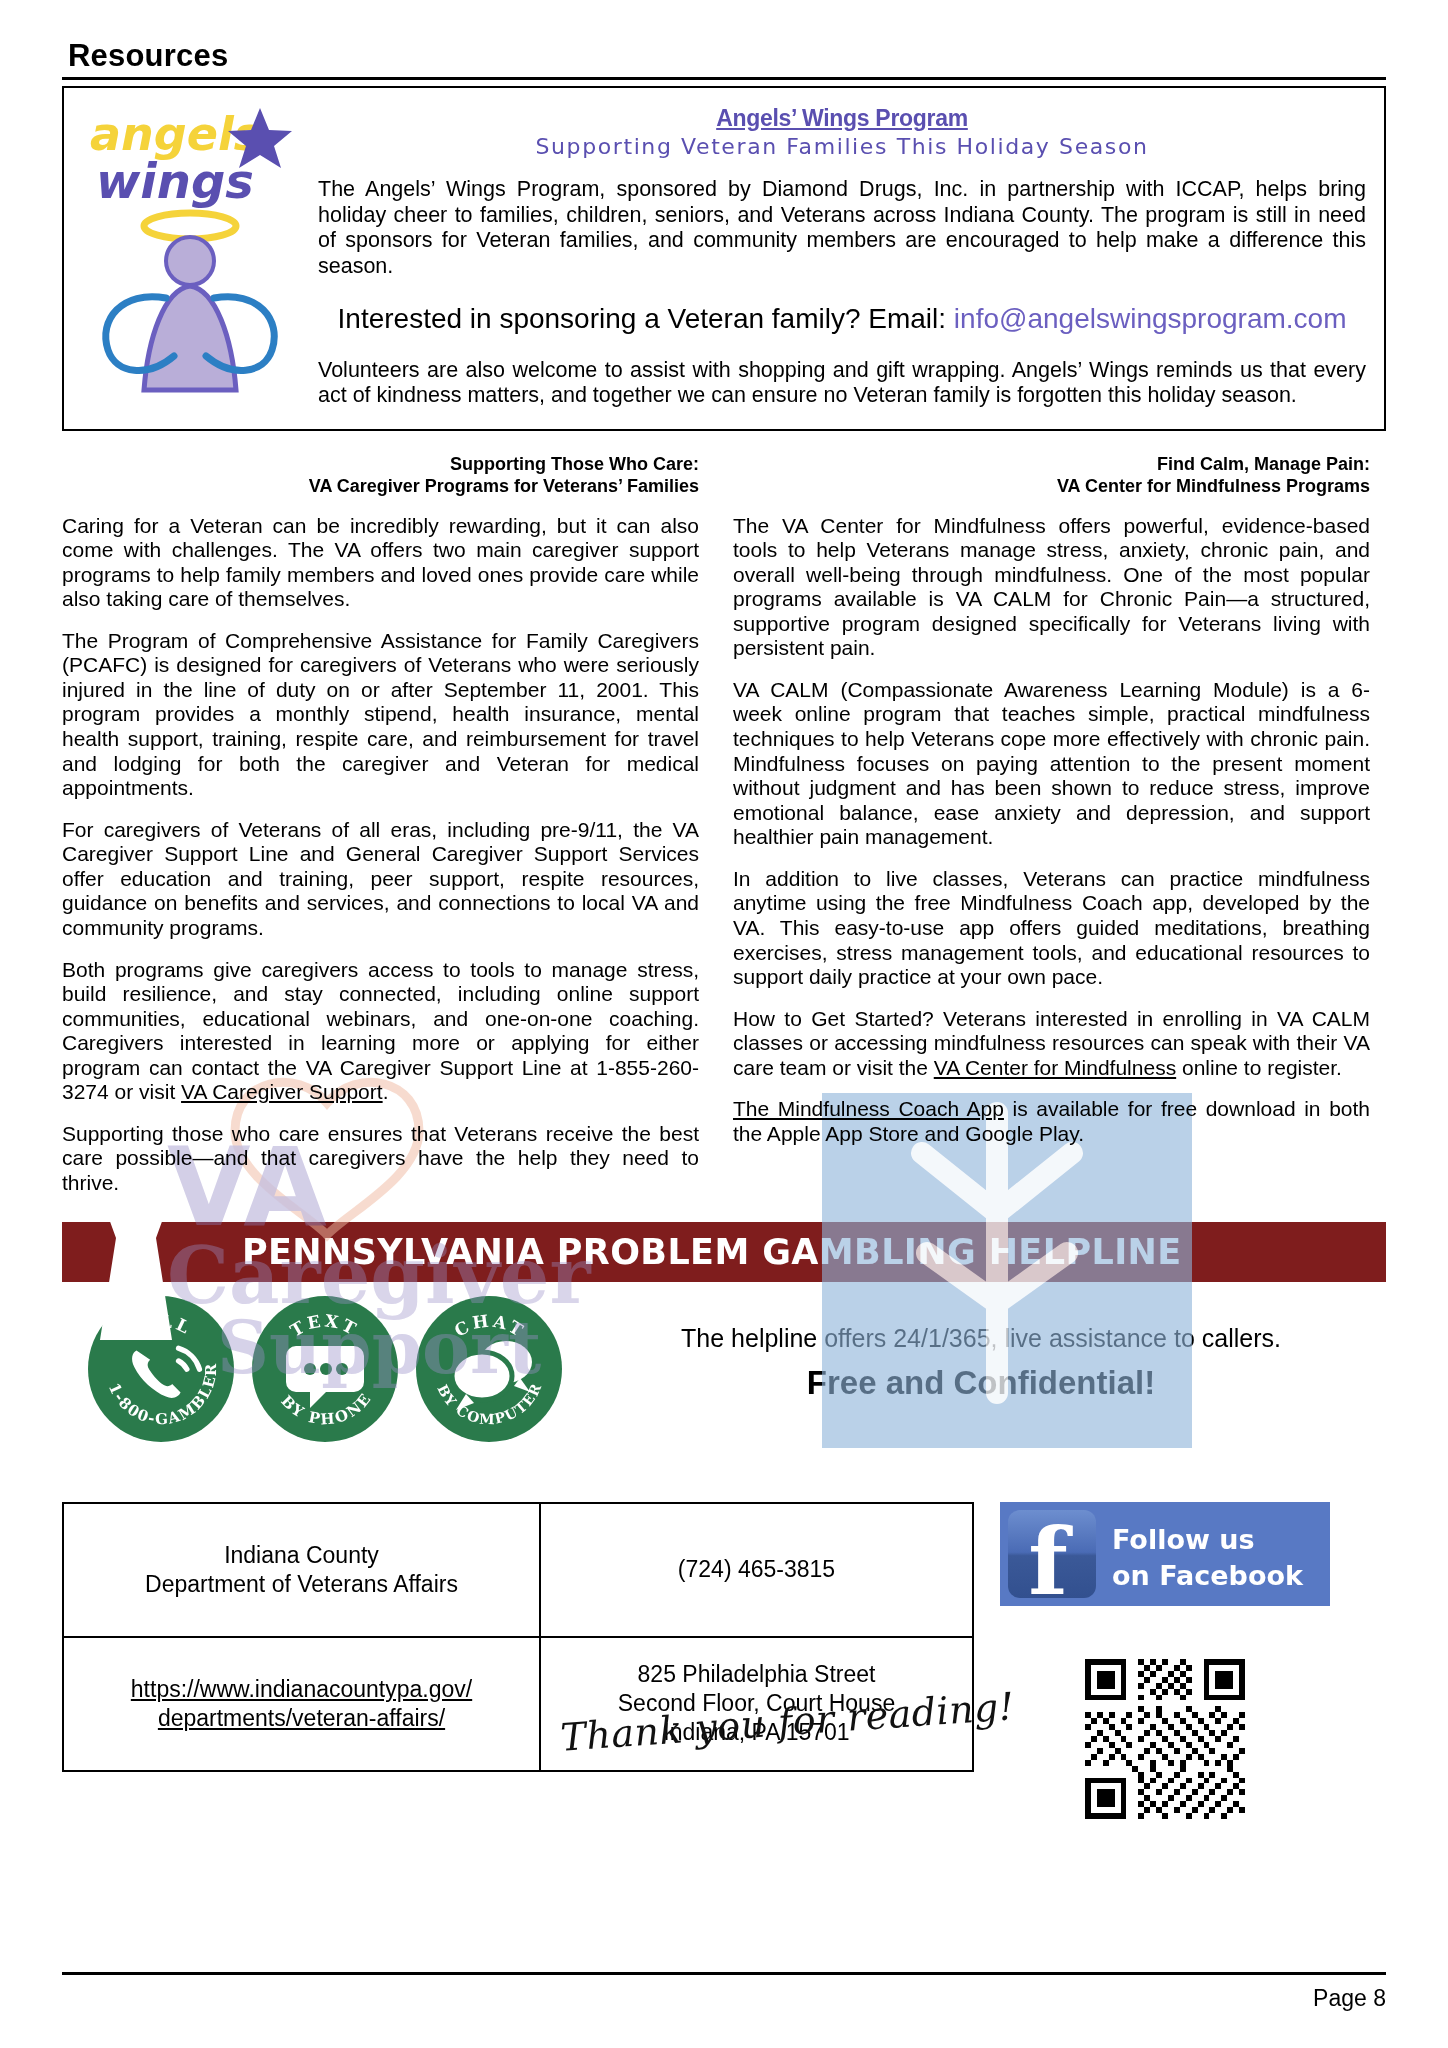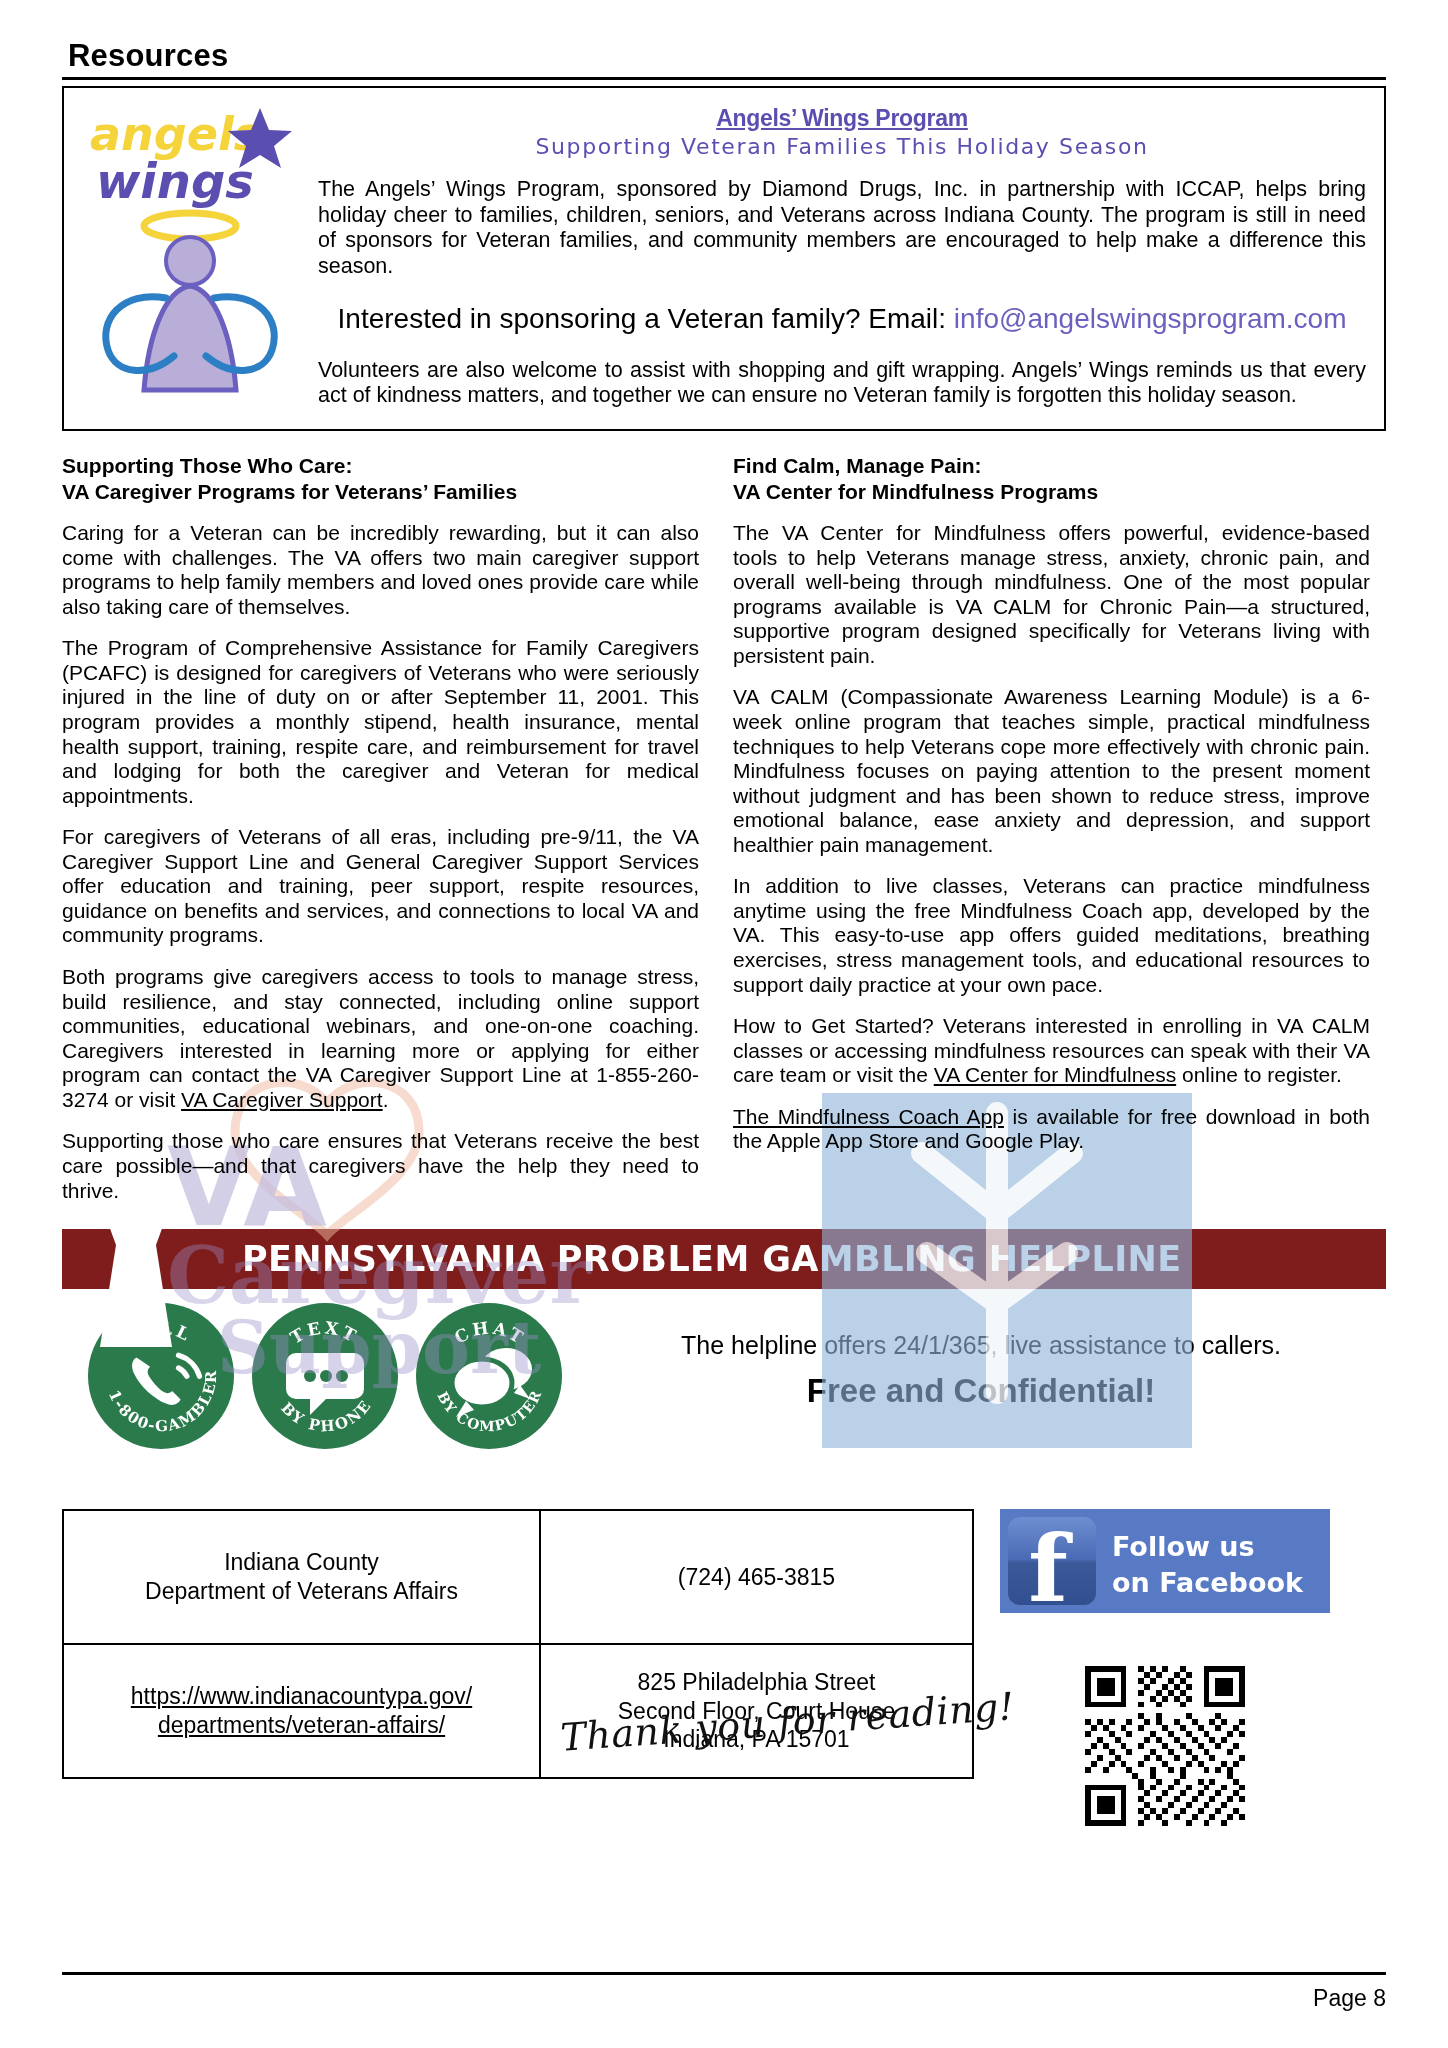--- a/index.html
+++ b/index.html
@@ -93,23 +93,23 @@
 
   
   .cols{
     display:flex;
     gap:34px;
     margin-top:22px;
     position:relative;
   }
   .col{width:637px;flex:0 0 637px;position:relative;z-index:2;}
   .col-head{
-    text-align:left;
+    text-align:right;
     font-weight:bold;
-    font-size:21px;
+    font-size:18px;
     line-height:1.25;
     margin-bottom:16px;
   }
   .col p{
     font-size:21px;
     line-height:1.17;
     text-align:justify;
     margin:0 0 17px 0;
   }
   .col p:last-child{margin-bottom:0;}

